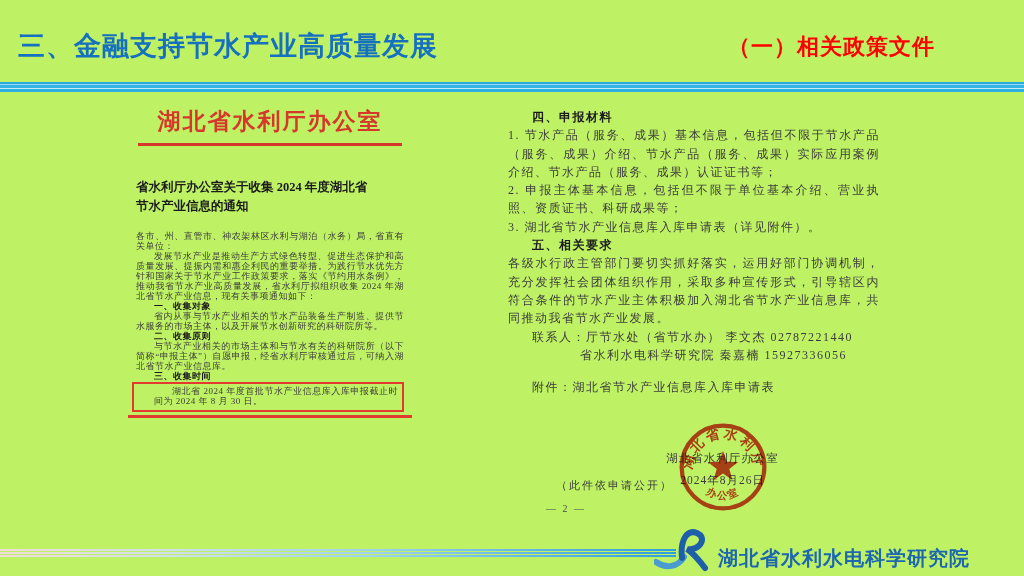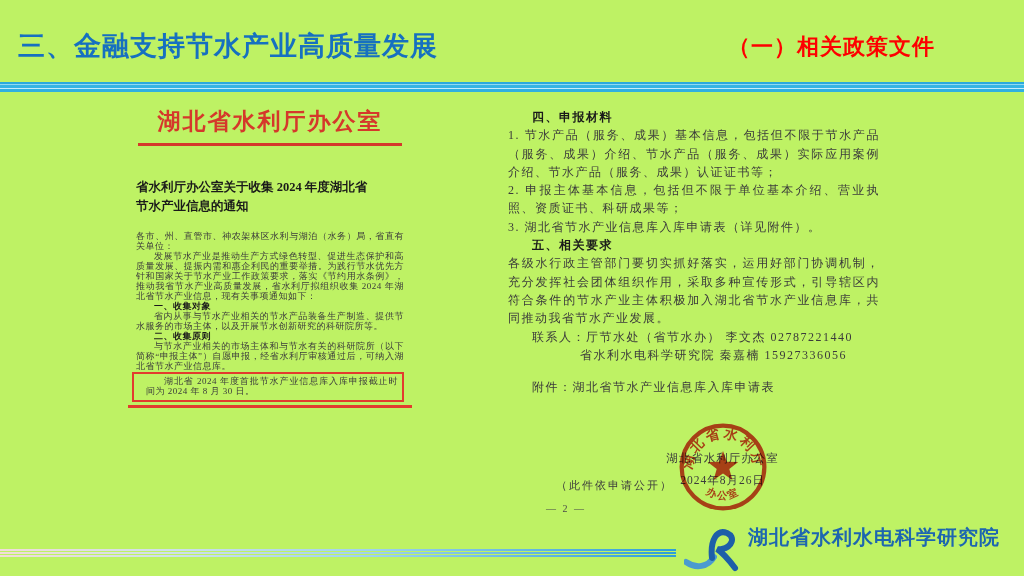--- a/index.html
+++ b/index.html
@@ -22,21 +22,21 @@
   
   .doc-left { left:136px; top:106px; width:268px; }
   .masthead { text-align:center; font-size:23px; font-weight:bold; color:#d5382b;
               letter-spacing:2px; font-family:"Liberation Serif", serif; white-space:nowrap; }
   .red-rule { height:3px; background:#d5382b; margin:6px 2px 0 2px; }
   .doc-title { margin-top:32px; text-align:left; font-weight:bold; color:#1a1a1a;
                font-size:12.5px; line-height:19px; }
   .body-l { margin-top:15px; font-size:9px; letter-spacing:0.5px; line-height:10px; }
   .body-l p.ind, .body-r p.ind { text-indent:2em; }
   .sec-head { font-weight:bold; color:#1a1a1a; text-indent:2em; }
-  .hl-box { border:2px solid #e23b2e; margin:1px 0 0 -4px; padding:2px 4px 4px 12px; }
+  .hl-box { border:2px solid #e23b2e; margin:1px 0 0 -4px; padding:2px 4px 4px 20px; }
   .hl-underline { height:3px; background:#e23b2e; margin:3px -8px 0 -8px; }
 
   
   .doc-right { left:508px; top:108px; width:372px; font-size:12px; letter-spacing:1.5px;
                line-height:18.3px; }
   .contact { text-indent:2em; }
   .contact2 { text-indent:6em; }
   .attach { text-indent:2em; margin-top:14px; }
 
   .signer-block { position:absolute; left:630px; top:447px; width:185px; text-align:center;
@@ -52,21 +52,21 @@
           mix-blend-mode:multiply; opacity:0.92; }
 
   
   .foot-lines { position:absolute; left:0; top:549px; width:676px; height:9px;
     background:
       linear-gradient(180deg, transparent 0 0px, #0000 0),
       repeating-linear-gradient(180deg, #0000 0 0);
   }
   .foot-lines .ln { height:2px; margin-bottom:1px;
       background:linear-gradient(90deg,#f2dcda 0%,#cfe0ea 25%,#9fd2ec 55%,#2d9fd8 100%); }
-  .logo { position:absolute; left:684px; top:524px; display:flex; align-items:flex-start; }
+  .logo { position:absolute; left:654px; top:524px; display:flex; align-items:flex-end; }
   .logo-mark { width:58px; height:48px; }
   .logo-text { margin-left:6px; }
   .logo-cn { font-size:20px; font-weight:bold; color:#1d66b0; letter-spacing:1px; }
   .logo-en { font-size:10px; color:#595959; letter-spacing:0.6px; margin-top:1px; }
 </style>
 </head>
 <body>
 
 <div class="slide">
 
@@ -81,20 +81,21 @@
       <div>省水利厅办公室关于收集 2024 年度湖北省</div>
       <div>节水产业信息的通知</div>
     </div>
     <div class="body-l">
       <p>各市、州、直管市、神农架林区水利与湖泊（水务）局，省直有关单位：</p>
       <p class="ind">发展节水产业是推动生产方式绿色转型、促进生态保护和高质量发展、提振内需和惠企利民的重要举措。为践行节水优先方针和国家关于节水产业工作政策要求，落实《节约用水条例》，推动我省节水产业高质量发展，省水利厅拟组织收集 2024 年湖北省节水产业信息，现有关事项通知如下：</p>
       <p class="sec-head">一、收集对象</p>
       <p class="ind">省内从事与节水产业相关的节水产品装备生产制造、提供节水服务的市场主体，以及开展节水创新研究的科研院所等。</p>
       <p class="sec-head">二、收集原则</p>
       <p class="ind">与节水产业相关的市场主体和与节水有关的科研院所（以下简称“申报主体”）自愿申报，经省水利厅审核通过后，可纳入湖北省节水产业信息库。</p>
+      <p class="sec-head">三、收集时间</p>
       <div class="hl-box">
         <p class="ind">湖北省 2024 年度首批节水产业信息库入库申报截止时间为 2024 年 8 月 30 日。</p>
       </div>
       <div class="hl-underline"></div>
     </div>
   </div>
 
   <div class="doc doc-right">
     <p class="sec-head">四、申报材料</p>
     <p class="ind">1. 节水产品（服务、成果）基本信息，包括但不限于节水产品（服务、成果）介绍、节水产品（服务、成果）实际应用案例介绍、节水产品（服务、成果）认证证书等；</p>

